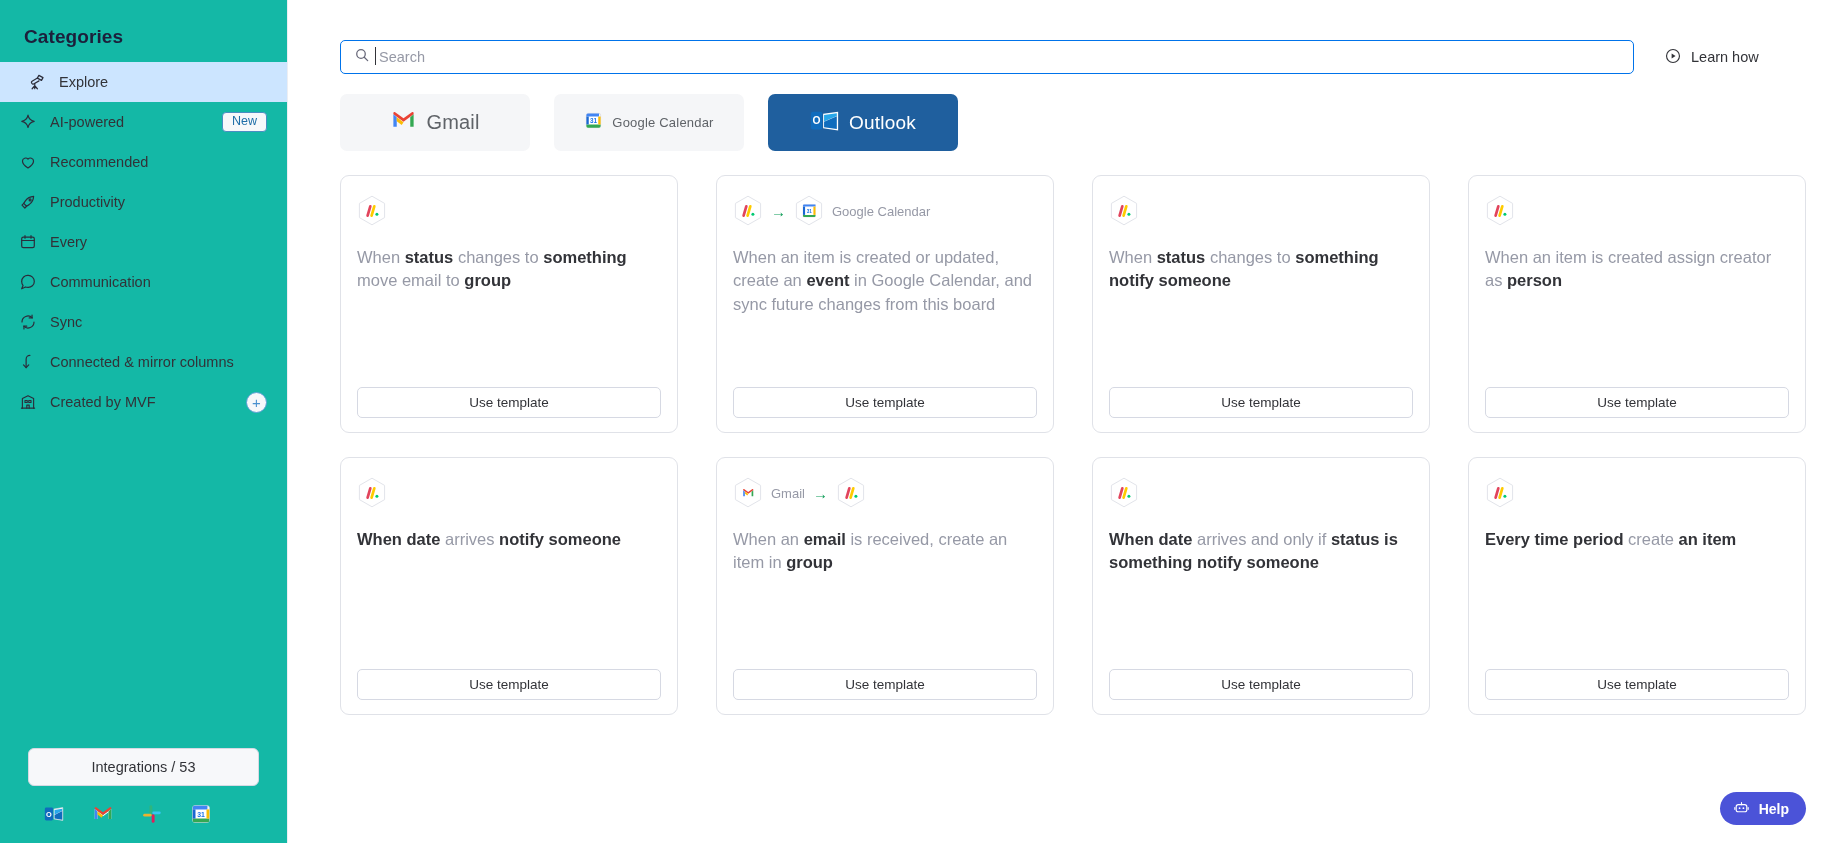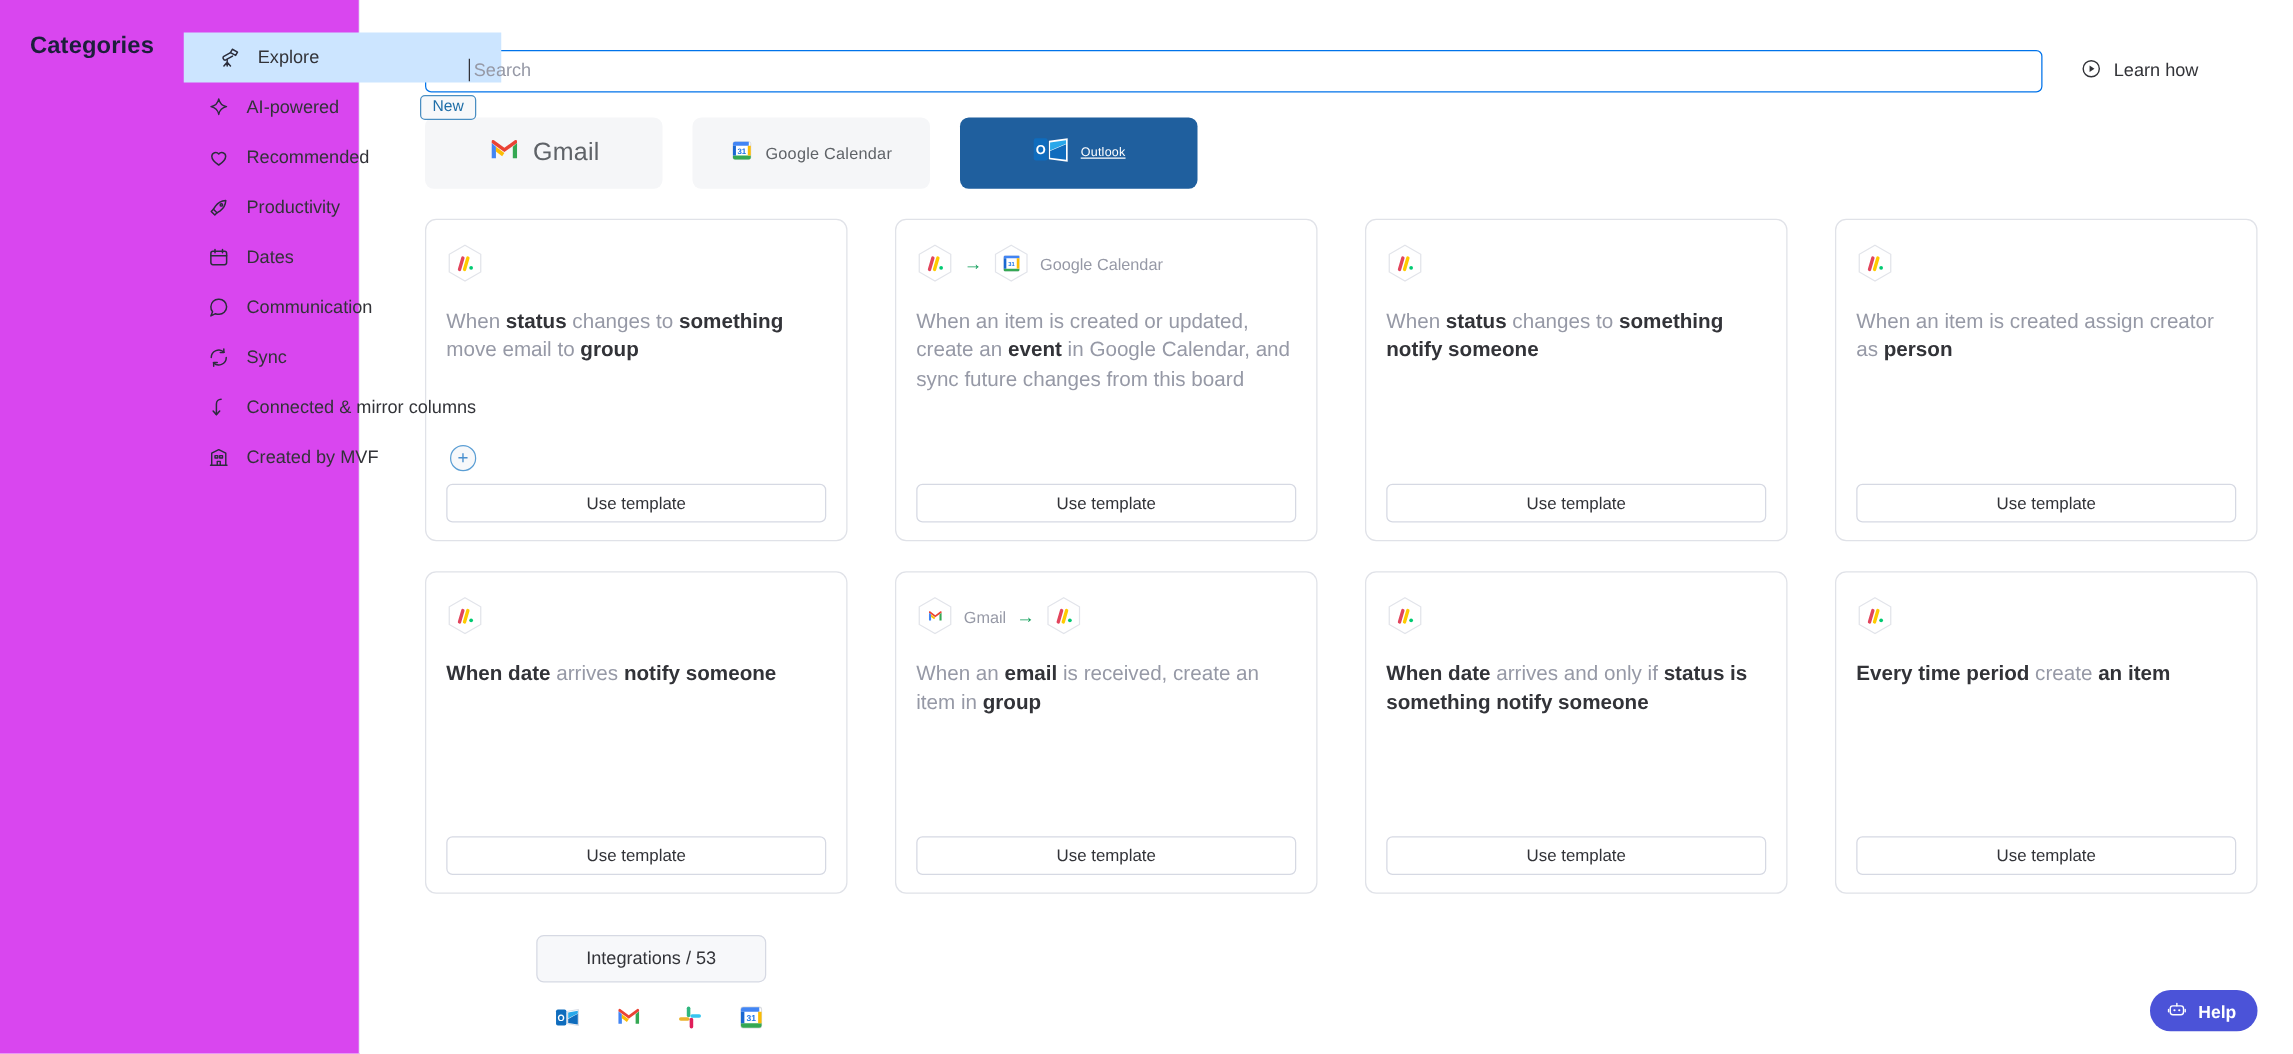--- a/index.html
+++ b/index.html
@@ -48,23 +48,23 @@
   }
   .icon-btn { cursor: pointer; display: flex; align-items: center; justify-content: center;
               width: 24px; height: 24px; color: #3b3d49; }
 
   
   .body { flex: 1; display: flex; min-height: 0; }
 
   
   .sidebar {
     width: 288px; min-width: 288px;
-    background: #d946ef;
+    background: #14b8a6;
     border-right: 1px solid #eceef3;
-    display: flex; flex-direction: row;
+    display: flex; flex-direction: column;
     padding-top: 26px;
     position: relative;
   }
   .sidebar-title {
     font-size: 19px; font-weight: 700; color: #1c1f3b;
     padding: 0 24px 14px 24px; letter-spacing: .1px;
   }
   .side-list { display: flex; flex-direction: column; }
   .side-item {
     display: flex; align-items: center; gap: 13px;
@@ -129,21 +129,21 @@
   
   .app-tiles { display: flex; gap: 24px; margin-top: 20px; }
   .app-tile {
     width: 190px; height: 57px; border-radius: 7px;
     background: #f5f6f8; display: flex; align-items: center; justify-content: center;
     gap: 9px; cursor: pointer;
   }
   .app-tile.selected { background: #1f5f9e; }
   .app-tile .tile-label { font-size: 20px; color: #5f6368; font-weight: 400; letter-spacing: .2px; }
   .app-tile .tile-label.small { font-size: 13px; color: #5f6368; }
-  .app-tile.selected .tile-label { color: #ffffff; font-size: 10px; text-decoration: underline; }
+  .app-tile.selected .tile-label { color: #ffffff; font-size: 19px; }
 
   
   .cards {
     display: grid;
     grid-template-columns: repeat(4, 338px);
     gap: 24px 38px;
     margin-top: 24px;
   }
   .card {
     height: 258px;
@@ -234,21 +234,21 @@
           <span class="label">Productivity</span>
         </div>
 
         <div class="side-item">
           <span class="side-ico">
             <svg width="18" height="18" viewBox="0 0 24 24" fill="none" stroke="#2b2d3b" stroke-width="1.6" stroke-linecap="round" stroke-linejoin="round">
               <rect x="3.6" y="5.4" width="16.8" height="14.2" rx="2.2"></rect>
               <path d="M3.6 10h16.8M8 3.5v3.4M16 3.5v3.4"></path>
             </svg>
           </span>
-          <span class="label">Dates</span>
+          <span class="label">Every</span>
         </div>
 
         <div class="side-item">
           <span class="side-ico">
             <svg width="18" height="18" viewBox="0 0 24 24" fill="none" stroke="#2b2d3b" stroke-width="1.6" stroke-linecap="round" stroke-linejoin="round">
               <path d="M20.4 11.2a8 8 0 0 1-8.6 8 9 9 0 0 1-3.2-.6L3.6 21l1.8-4.4a8 8 0 0 1-1.8-5.4 8 8 0 0 1 8.6-8 8 8 0 0 1 8.2 8z"></path>
             </svg>
           </span>
           <span class="label">Communication</span>
         </div>

